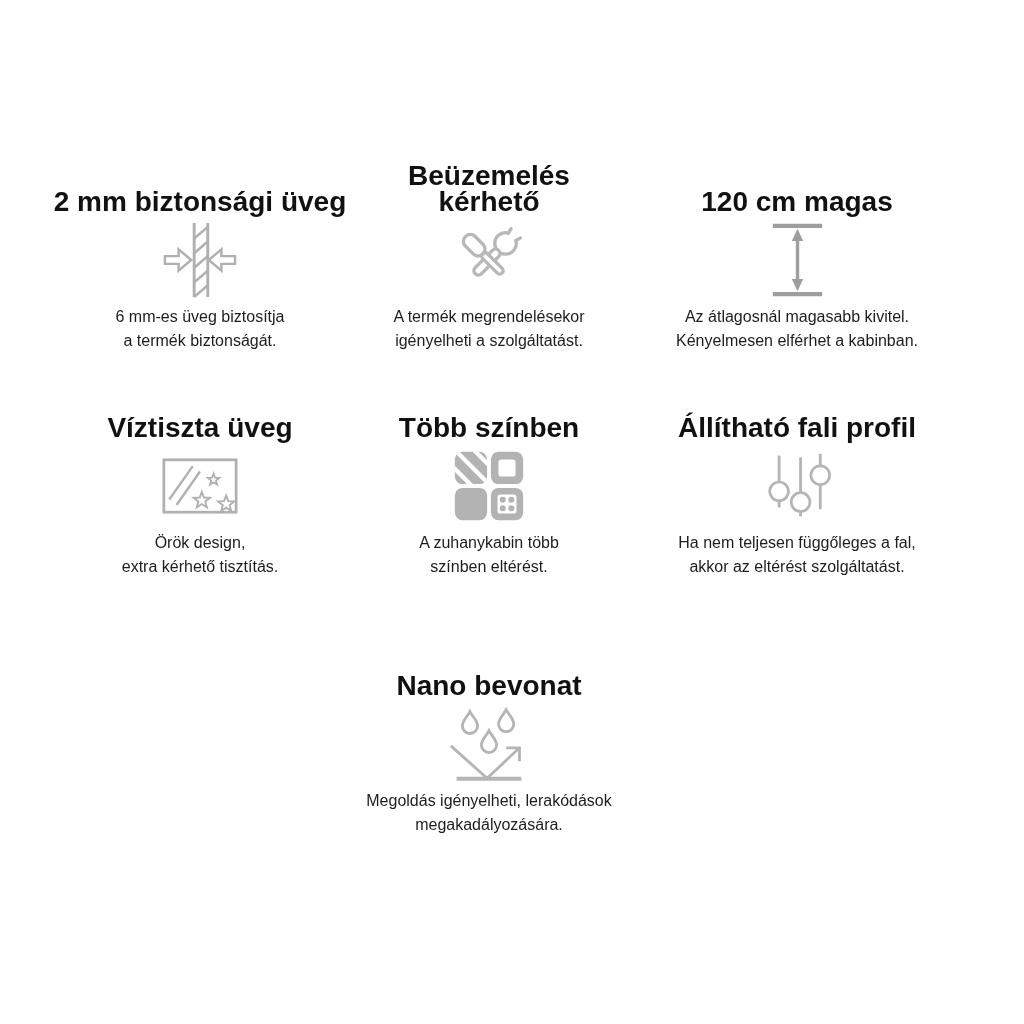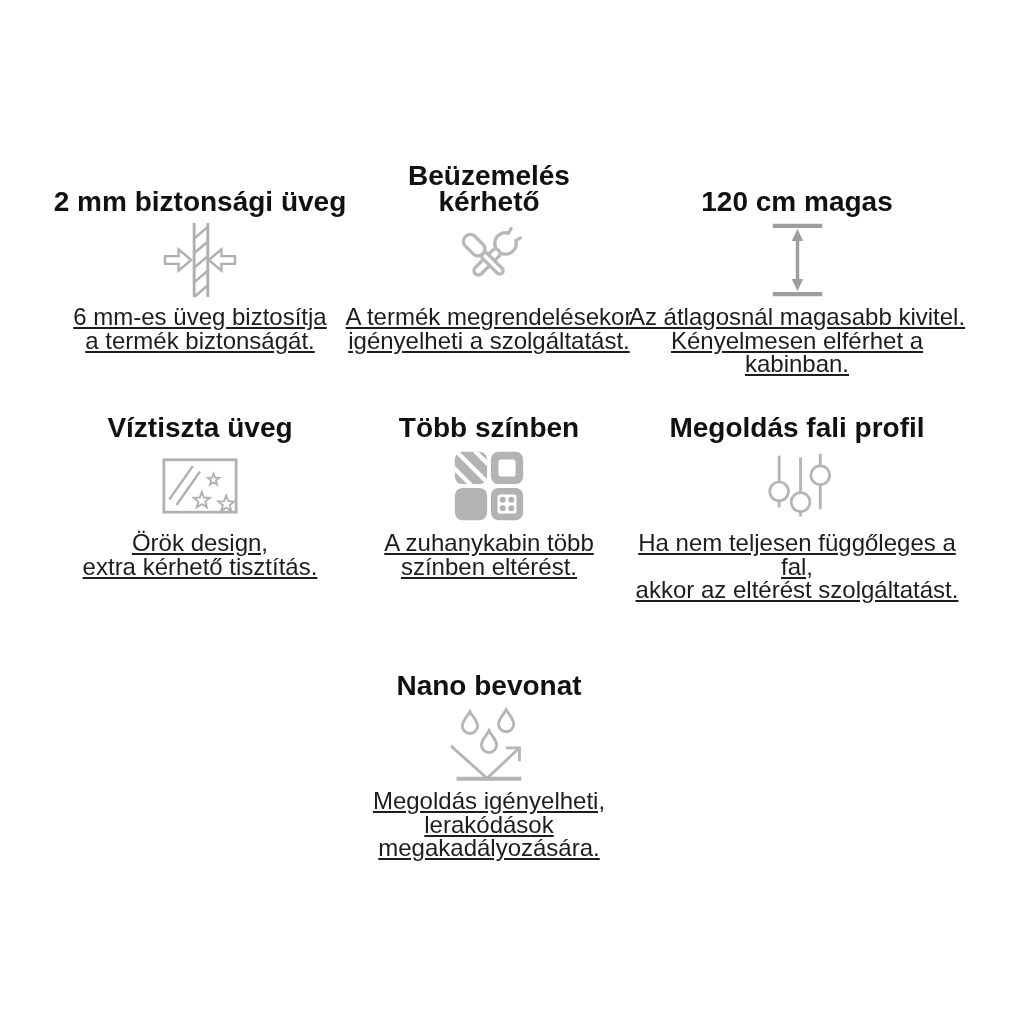--- a/index.html
+++ b/index.html
@@ -14,22 +14,22 @@
   }
   .feature .title{
     height:52px;display:flex;align-items:flex-end;justify-content:center;
     font-size:28px;font-weight:bold;line-height:26px;
     color:#111111;text-align:center;white-space:pre-line;
   }
   .feature .iconbox{
     height:90px;display:flex;align-items:center;justify-content:center;
   }
   .feature .desc{
-    font-size:24px;line-height:23.5px;color:#1d1d1d;
-    text-align:center;white-space:pre-line;text-decoration:underline;
+    font-size:16px;line-height:23.5px;color:#1d1d1d;
+    text-align:center;white-space:pre-line;
   }
   
   .c1{left:28px;} .c2{left:317px;} .c3{left:625px;}
   .r1{top:163px;} .r2{top:389px;} .r3{top:647px;}
   svg{display:block;}
 </style>
 </head>
 <body>
 
 <div class="feature c1 r1">
@@ -130,21 +130,21 @@
       <circle cx="62.5" cy="53.5" r="3.2" fill="#b3b3b3"></circle>
       <circle cx="53.5" cy="62.5" r="3.2" fill="#b3b3b3"></circle>
       <circle cx="62.5" cy="62.5" r="3.2" fill="#b3b3b3"></circle>
     </svg>
   </div>
   <div class="desc">A zuhanykabin több
 színben eltérést.</div>
 </div>
 
 <div class="feature c3 r2">
-  <div class="title">Megoldás fali profil</div>
+  <div class="title">Állítható fali profil</div>
   <div class="iconbox">
     <svg width="72" height="68" viewBox="0 0 80 76" fill="none" stroke="#b5b5b5">
       <line x1="20" y1="4" x2="20" y2="62" stroke-width="3.2"></line>
       <line x1="44" y1="6" x2="44" y2="72" stroke-width="3.2"></line>
       <line x1="66" y1="2" x2="66" y2="64" stroke-width="3.2"></line>
       <circle cx="20" cy="44" r="10.5" stroke-width="3" fill="#ffffff"></circle>
       <circle cx="44" cy="56" r="10.5" stroke-width="3" fill="#ffffff"></circle>
       <circle cx="66" cy="26" r="10.5" stroke-width="3" fill="#ffffff"></circle>
     </svg>
   </div>

